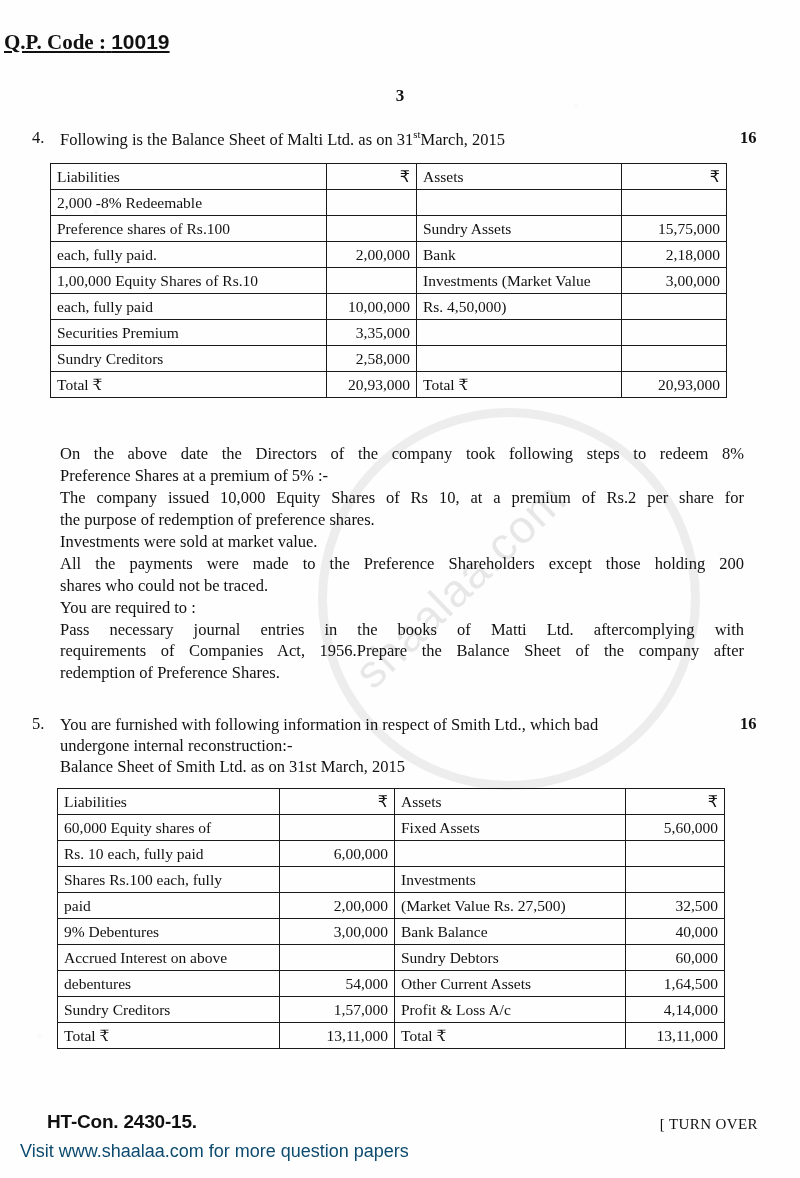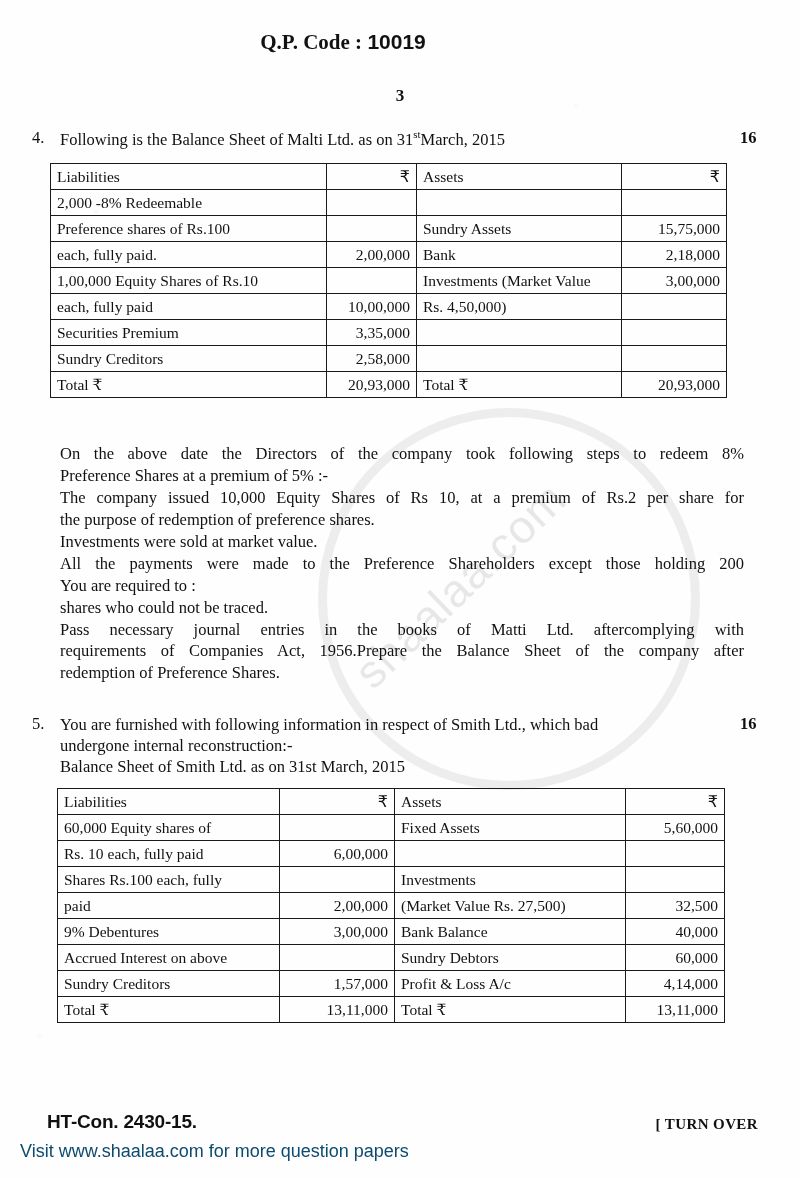--- a/index.html
+++ b/index.html
@@ -57,26 +57,27 @@
     transform: rotate(-44deg);
     transform-origin: 50% 50%;
     white-space: nowrap;
   }
 
   .content { position: relative; z-index: 2; }
 
   
   .qp-code {
     position: absolute;
-    left: 12px; right: 126px;
+    left: 4px; right: 126px;
     top: 30px;
-    text-align: center;
+    text-align: left;
     font-family: "Liberation Serif", serif;
     font-size: 21px;
     font-weight: bold;
+    text-decoration: underline;
   }
   .qp-code .num {
     font-family: "Liberation Sans", sans-serif;
     font-size: 21px;
     font-weight: bold;
   }
   .page-no {
     position: absolute;
     left: 0; right: 0;
     top: 86px;
@@ -165,21 +166,21 @@
     font-size: 19px;
     font-weight: bold;
     letter-spacing: -0.2px;
   }
   .turn-over {
     position: absolute;
     right: 42px;
     top: 1116px;
     font-family: "Liberation Serif", serif;
     font-size: 15px;
-    font-weight: bold;
+    font-weight: normal;
     letter-spacing: 0.4px;
   }
   .visit-bar {
     position: absolute;
     left: 20px;
     top: 1141px;
     font-family: "Liberation Sans", sans-serif;
     font-size: 18px;
     color: #0c4a6e;
   }
@@ -276,22 +277,22 @@
     </tbody>
   </table>
 
   <div class="para" style="top:443px;">
     <p class="just">On the above date the Directors of the company took following steps to redeem 8%</p>
     <p>Preference Shares at a premium  of 5% :-</p>
     <p class="just">The company issued 10,000 Equity Shares  of Rs 10, at a premium of Rs.2 per share for</p>
     <p>the purpose of redemption  of preference shares.</p>
     <p>Investments were sold at market value.</p>
     <p class="just">All the payments were made to the Preference Shareholders except those holding 200</p>
+    <p>shares who could not be traced.</p>
     <p>You are required to :</p>
-    <p>shares who could not be traced.</p>
     <p class="just">Pass necessary journal entries in the books of Matti Ltd. aftercomplying with</p>
     <p class="just">requirements of Companies Act, 1956.Prepare the Balance Sheet of the company after</p>
     <p>redemption of Preference Shares.</p>
   </div>
 
   <div class="q-block" style="top:714px;">
     <div class="q-head">
       <div class="q-num">5.</div>
       <div class="q-text">
         <p class="just" style="margin:0;">You are furnished with following information in respect of Smith Ltd., which bad</p>
@@ -346,20 +347,26 @@
         <td>Bank Balance</td>
         <td class="num">40,000</td>
       </tr>
       <tr>
         <td>Accrued Interest on above</td>
         <td class="num"></td>
         <td>Sundry Debtors</td>
         <td class="num">60,000</td>
       </tr>
       <tr>
+        <td>debentures</td>
+        <td class="num">54,000</td>
+        <td>Other Current Assets</td>
+        <td class="num">1,64,500</td>
+      </tr>
+      <tr>
         <td>Sundry Creditors</td>
         <td class="num">1,57,000</td>
         <td>Profit &amp; Loss A/c</td>
         <td class="num">4,14,000</td>
       </tr>
       <tr>
         <td>Total  ₹</td>
         <td class="num">13,11,000</td>
         <td>Total  ₹</td>
         <td class="num">13,11,000</td>

